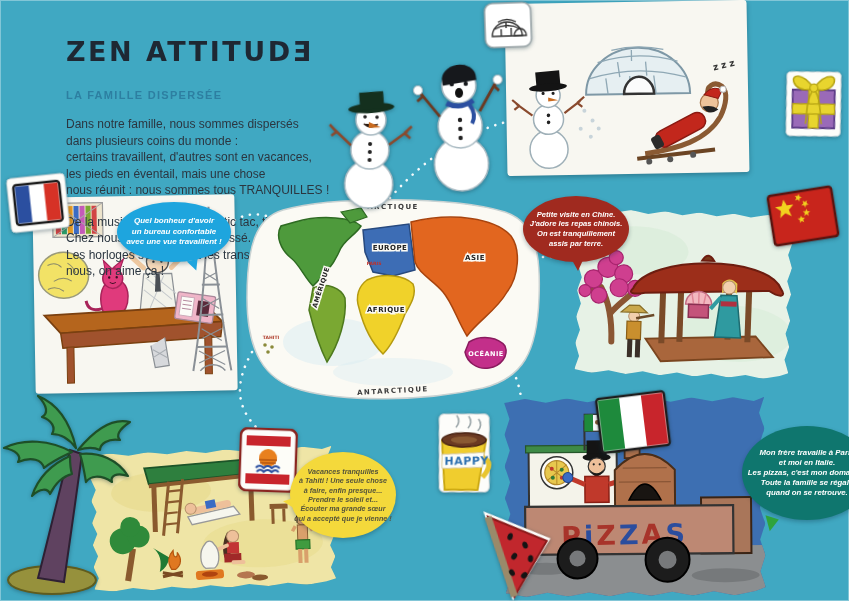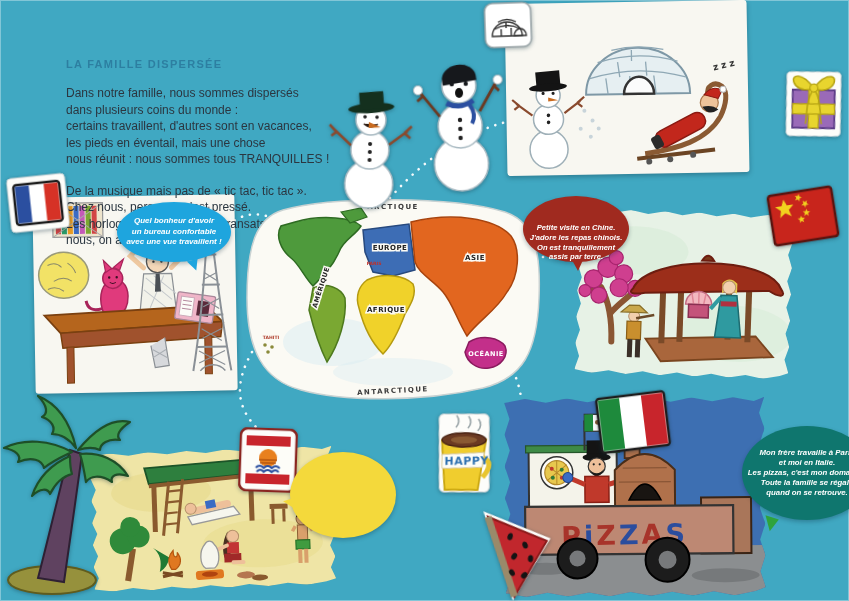--- a/index.html
+++ b/index.html
@@ -15,21 +15,21 @@
           box-shadow:0 2px 4px rgba(10,40,55,.3);}
   .tail{position:absolute;width:0;height:0;border-style:solid;}
   
   #header{left:66px;top:36px;width:268px;z-index:3;}
   #title{font-family:"DejaVu Sans",sans-serif;font-size:27px;font-weight:800;letter-spacing:2.5px;color:#1E2833;}
   #subtitle{margin-top:22px;font-size:11px;font-weight:bold;letter-spacing:1.3px;color:#2D7FA1;}
   .para{margin-top:15px;font-size:12px;line-height:1.38;color:#2B3640;white-space:pre-line;}
   
   #bubble-paris{left:117px;top:202px;width:114px;height:60px;background:#1EA5DE;color:#fff;font-size:8px;line-height:1.3;}
   #bubble-paris .tail{left:62%;bottom:-9px;border-width:11px 4px 0 7px;border-color:#1EA5DE transparent transparent transparent;transform:rotate(-14deg);}
-  #bubble-china{left:523px;top:196px;width:106px;height:66px;background:#A02A1F;color:#fff;font-size:7.6px;line-height:1.28;align-items:flex-end;}
+  #bubble-china{left:523px;top:196px;width:106px;height:66px;background:#A02A1F;color:#fff;font-size:7.6px;line-height:1.28;}
   #bubble-china .tail{left:46%;bottom:-9px;border-width:11px 5px 0 6px;border-color:#A02A1F transparent transparent transparent;}
   #bubble-arctic{left:716px;top:126px;width:100px;height:72px;background:rgba(206,216,206,.92);color:#45544C;font-size:7.6px;line-height:1.3;}
   #bubble-arctic .tail{left:-5px;top:58%;border-width:5px 9px 5px 0;border-color:transparent rgba(206,216,206,.92) transparent transparent;}
   #bubble-tahiti{left:290px;top:452px;width:106px;height:86px;background:#F4D93B;color:#55543A;font-size:7.2px;line-height:1.3;}
   #bubble-tahiti .tail{left:-7px;top:52%;border-width:5px 11px 5px 0;border-color:transparent #F4D93B transparent transparent;transform:rotate(8deg);}
   #bubble-italy{left:742px;top:426px;width:130px;height:94px;background:#0f766e;color:#fff;font-size:7.8px;line-height:1.3;text-align:center;}
   #bubble-italy .tail{left:16%;bottom:-11px;border-width:14px 5px 0 9px;border-color:#2FA33C transparent transparent transparent;transform:rotate(18deg);}
   svg{display:block;}
   text{font-family:"DejaVu Sans",sans-serif;}
 </style>
@@ -42,20 +42,21 @@
     <g fill="none" stroke="#fff" stroke-width="2.6" stroke-linecap="round" stroke-dasharray="0.1 8" opacity="0.95">
       <path d="M 302 234 C 272 214, 250 206, 227 226"></path>
       <path d="M 390 198 C 425 158, 462 134, 506 122"></path>
       <path d="M 480 271 C 512 258, 550 252, 584 262"></path>
       <path d="M 252 352 C 234 384, 236 408, 259 430"></path>
       <path d="M 506 356 C 521 384, 526 406, 517 428"></path>
     </g>
   </svg>
 
   <div id="header" class="abs">
+    <div id="title">ZEN ATTITUDƎ</div>
     <div id="subtitle">LA FAMILLE DISPERSÉE</div>
     <div class="para">Dans notre famille, nous sommes dispersés
 dans plusieurs coins du monde :
 certains travaillent, d'autres sont en vacances,
 les pieds en éventail, mais une chose
 nous réunit : nous sommes tous TRANQUILLES !</div>
     <div class="para">De la musique mais pas de « tic tac, tic tac ».
 Chez nous, personne n'est pressé.
 Les horloges s'arrêtent et les transats,
 nous, on aime ça !</div>
@@ -612,20 +613,26 @@
     <span class="tail"></span>
   </div>
   <div id="bubble-china" class="abs bubble">
     <span>Petite visite en Chine.
 J'adore les repas chinois.
 On est tranquillement
 assis par terre.</span>
     <span class="tail"></span>
   </div>
   <div id="bubble-tahiti" class="abs bubble">
+    <span>Vacances tranquilles
+à Tahiti ! Une seule chose
+à faire, enfin presque...
+Prendre le soleil et...
+Écouter ma grande sœur
+qui a accepté que je vienne !</span>
     <span class="tail"></span>
   </div>
   <div id="bubble-italy" class="abs bubble">
     <span>Mon frère travaille à Paris
 et moi en Italie.
 Les pizzas, c'est mon domaine !
 Toute la famille se régale
 quand on se retrouve.</span>
     <span class="tail"></span>
   </div>

